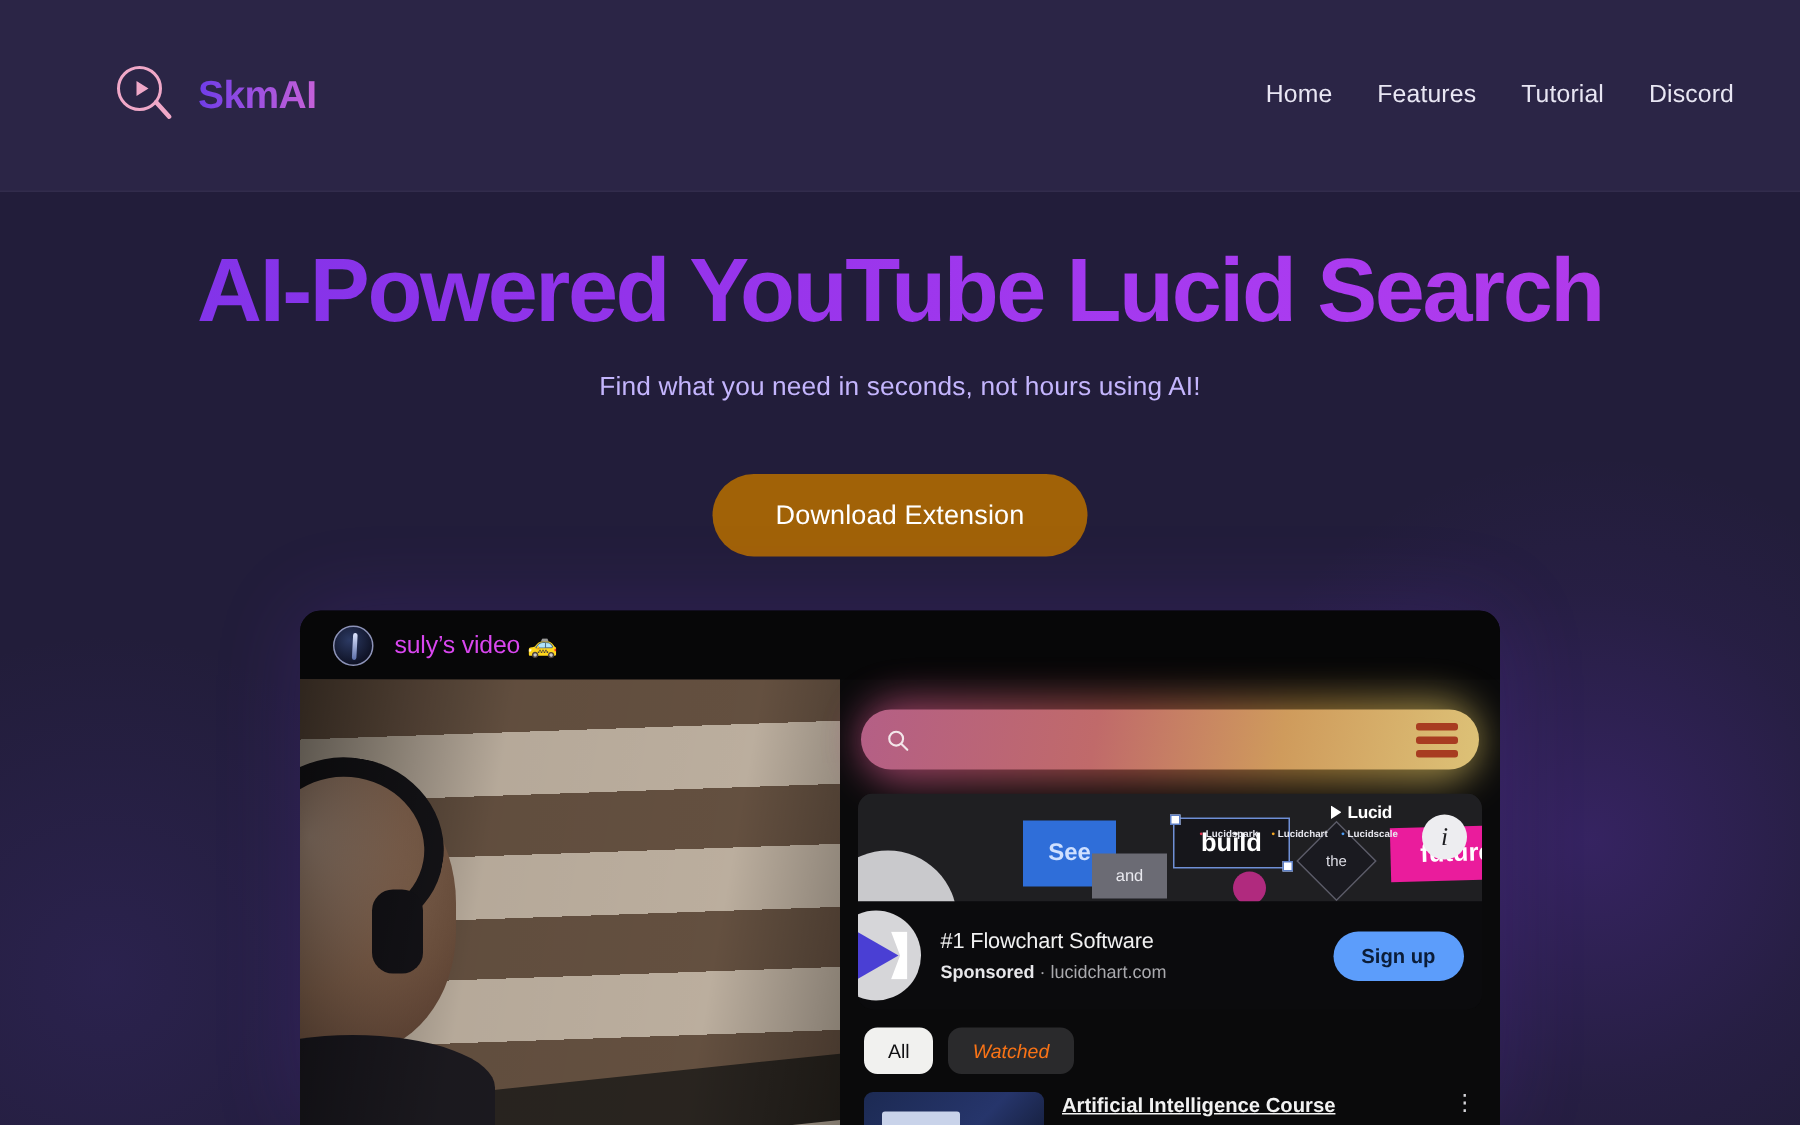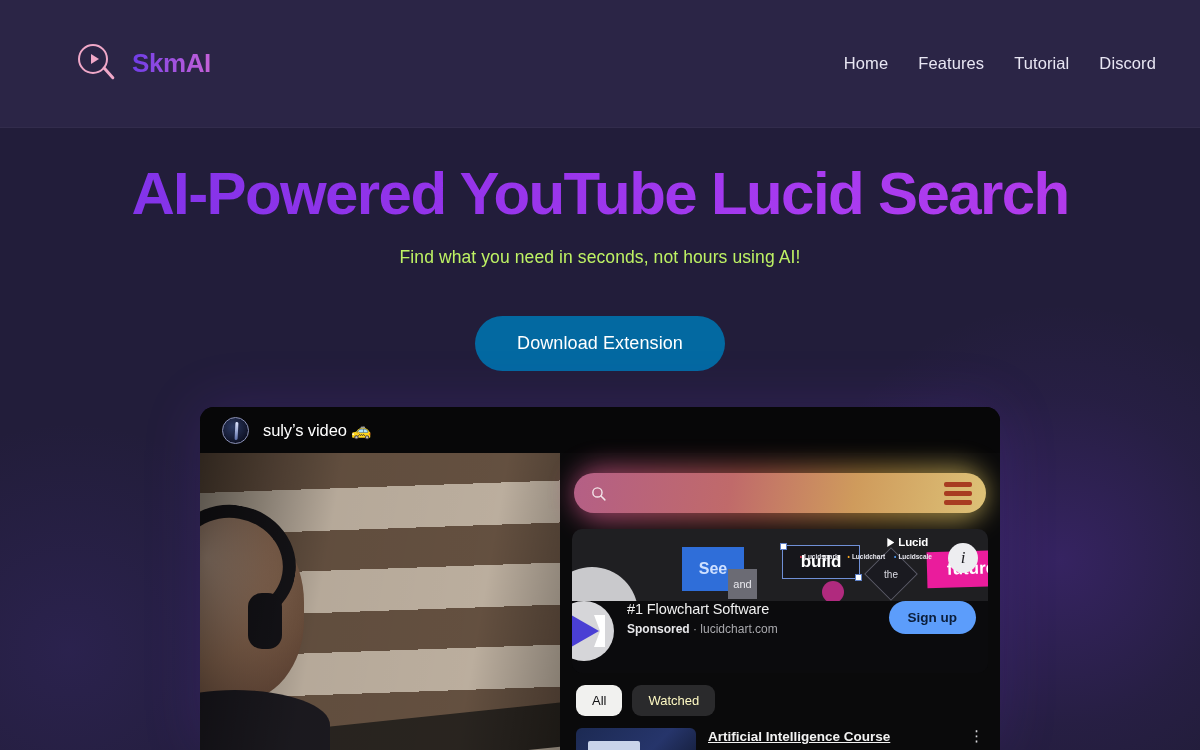--- a/index.html
+++ b/index.html
@@ -134,32 +134,32 @@
     line-height: 1.12;
     background: linear-gradient(92deg, #7b34e8 0%, #9333ea 35%, #a93bf0 70%, #b63ae8 100%);
     -webkit-background-clip: text;
     background-clip: text;
     color: transparent;
   }
 
   .hero-subtitle {
     margin-top: 20px;
     font-size: 17.5px;
-    color: #bef264;
+    color: #c4b5fd;
     letter-spacing: 0.1px;
   }
 
   .hero-cta-wrap {
     margin-top: 48px;
     display: flex;
     justify-content: center;
   }
 
   .cta-button {
-    background: #0369a1;
+    background: #a16207;
     color: #ffffff;
     border: none;
     font-family: inherit;
     font-size: 18px;
     font-weight: normal;
     padding: 17px 42px;
     border-radius: 999px;
     cursor: pointer;
     letter-spacing: 0.1px;
   }
@@ -201,21 +201,21 @@
     content: "";
     position: absolute;
     left: 12px; top: 4px;
     width: 3px; height: 18px;
     background: linear-gradient(#dfe6ff, #5b6ea8);
     border-radius: 2px;
     transform: rotate(3deg);
   }
 
   .video-title-text {
-    color: #ffffff;
+    color: #d946ef;
     font-size: 16.5px;
     letter-spacing: -0.1px;
     text-align: right;
   }
 
   .preview-body {
     display: flex;
     height: 297px;
     position: relative;
   }
@@ -388,21 +388,21 @@
     left: 110px; top: 18px;
     width: 62px; height: 44px;
     background: #2f6ed9;
     color: #cfe0ff;
     font-size: 16px;
     font-weight: bold;
     display: flex; align-items: center; justify-content: center;
   }
   .shape-and {
     left: 156px; top: 40px;
-    width: 29px; height: 30px;
+    width: 50px; height: 30px;
     background: #6b6b74;
     color: #e9e9ef;
     font-size: 11px;
     display: flex; align-items: center; justify-content: center;
   }
   .shape-build {
     left: 210px; top: 16px;
     width: 78px; height: 34px;
     background: #16161b;
     border: 1.5px solid #6f8fd6;
@@ -471,21 +471,21 @@
     left: -26px; bottom: -58px;
     width: 92px; height: 92px;
     border-radius: 50%;
     background: #d3d3d6;
     opacity: 0.95;
   }
 
   .ad-meta {
     height: 72px;
     display: flex;
-    align-items: flex-start;
+    align-items: center;
     gap: 13px;
     padding: 0 12px 0 0;
     background: #0b0b0d;
     position: relative;
   }
   .ad-logo-circle {
     width: 60px; height: 60px;
     border-radius: 50%;
     background: #d6d6d9;
     margin-left: -18px;
@@ -542,21 +542,21 @@
   }
   .chip {
     border: none;
     font-family: inherit;
     font-size: 13px;
     padding: 8px 16px;
     border-radius: 9px;
     cursor: pointer;
   }
   .chip.active { background: #f1f1ef; color: #111113; }
-  .chip.inactive { background: #2a2a2c; color: #fef9c3; }
+  .chip.inactive { background: #2a2a2c; color: #f97316; font-style: italic; }
 
   
   .result-row {
     display: flex;
     align-items: flex-start;
     gap: 12px;
     margin-top: 12px;
     padding-left: 4px;
   }
   .result-thumb {

